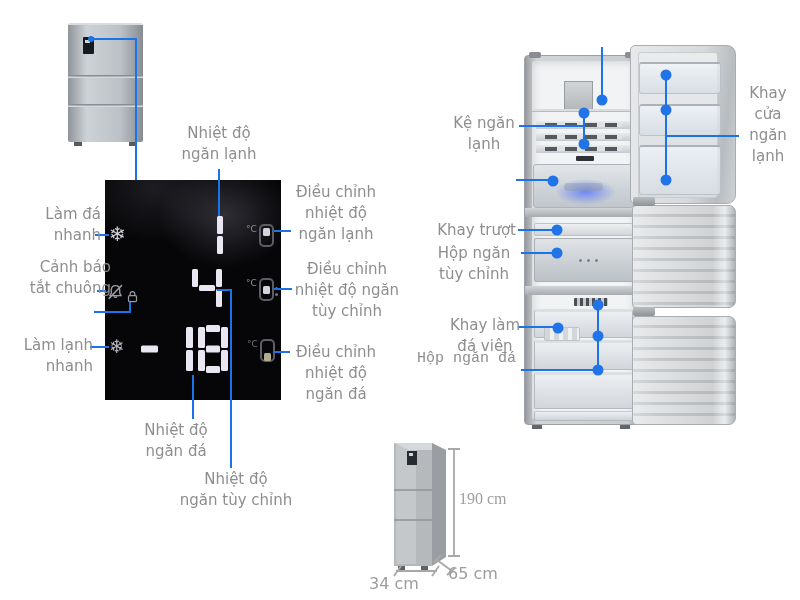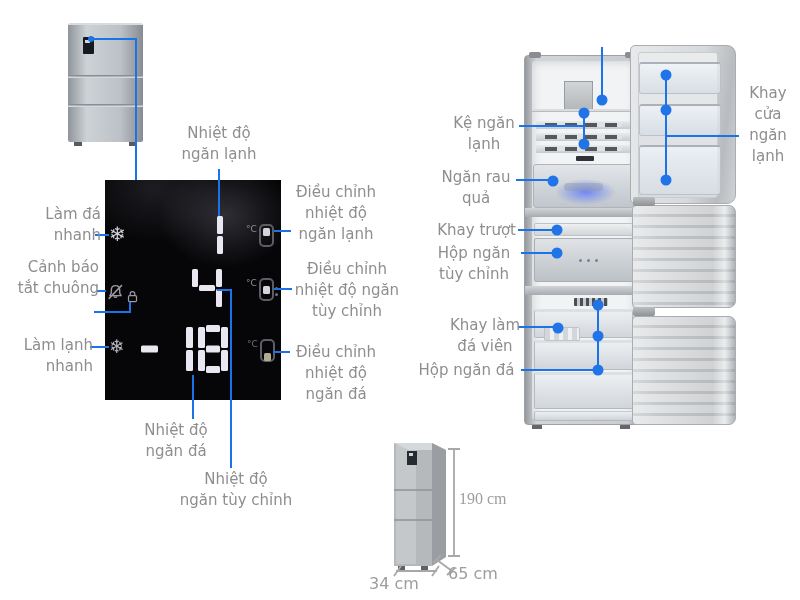--- a/index.html
+++ b/index.html
@@ -238,52 +238,50 @@
   </div>
   <div class="hinge h1"></div>
   <div class="door door-mid ridged"></div>
   <div class="hinge h2"></div>
   <div class="door door-bot ridged"></div>
 
   <div class="lbl tc" style="left:166px;top:123px;width:106px;">Nhiệt độ
 ngăn lạnh</div>
   <div class="lbl tr" style="left:15px;top:204px;width:86px;">Làm đá
 nhanh</div>
-  <div class="lbl tr" style="left:0px;top:257px;width:99px;padding-left:11px;">Cảnh báo
+  <div class="lbl tr" style="left:12px;top:257px;width:99px;padding-left:11px;">Cảnh báo
 tắt chuông</div>
   <div class="lbl tr" style="left:8px;top:335px;width:85px;">Làm lạnh
 nhanh</div>
   <div class="lbl tc" style="left:288px;top:182px;width:96px;">Điều chỉnh
 nhiệt độ
 ngăn lạnh</div>
   <div class="lbl tc" style="left:289px;top:259px;width:116px;">Điều chỉnh
 nhiệt độ ngăn
 tùy chỉnh</div>
   <div class="lbl tc" style="left:288px;top:342px;width:96px;">Điều chỉnh
 nhiệt độ
 ngăn đá</div>
   <div class="lbl tc" style="left:130px;top:420px;width:92px;">Nhiệt độ
 ngăn đá</div>
   <div class="lbl tc" style="left:177px;top:469px;width:118px;">Nhiệt độ
 ngăn tùy chỉnh</div>
 
   <div class="lbl tc" style="left:446px;top:113px;width:76px;">Kệ ngăn
 lạnh</div>
-  <div class="lbl tc" style="left:438px;top:167px;width:76px;">Ngăn rau
-quả</div>
   <div class="lbl tc" style="left:741px;top:83px;width:54px;">Khay
 cửa
 ngăn
 lạnh</div>
   <div class="lbl tr" style="left:430px;top:220px;width:86px;">Khay trượt</div>
   <div class="lbl tc" style="left:430px;top:243px;width:88px;">Hộp ngăn
 tùy chỉnh</div>
   <div class="lbl tc" style="left:442px;top:315px;width:86px;">Khay làm
 đá viên</div>
-  <div class="lbl tc" style="left:414px;top:360px;width:105px;">Hộp ngăn đá</div>
+  <div class="lbl tc" style="left:414px;top:348px;width:105px;font-family:Liberation Mono, monospace;">Hộp ngăn đá</div>
 
   <div class="lbl dim" style="left:459px;top:488px;width:62px;font-family:Liberation Serif, serif;">190 cm</div>
   <div class="lbl dim" style="left:369px;top:573px;width:52px;">34 cm</div>
   <div class="lbl dim" style="left:448px;top:563px;width:56px;">65 cm</div>
 
   <svg class="overlay" viewBox="0 0 800 600">
 
     <g>
       <rect x="394" y="443" width="38" height="123" fill="#b5b9bc"></rect>
       <rect x="396" y="445" width="20" height="119" fill="#c4c8cb"></rect>

